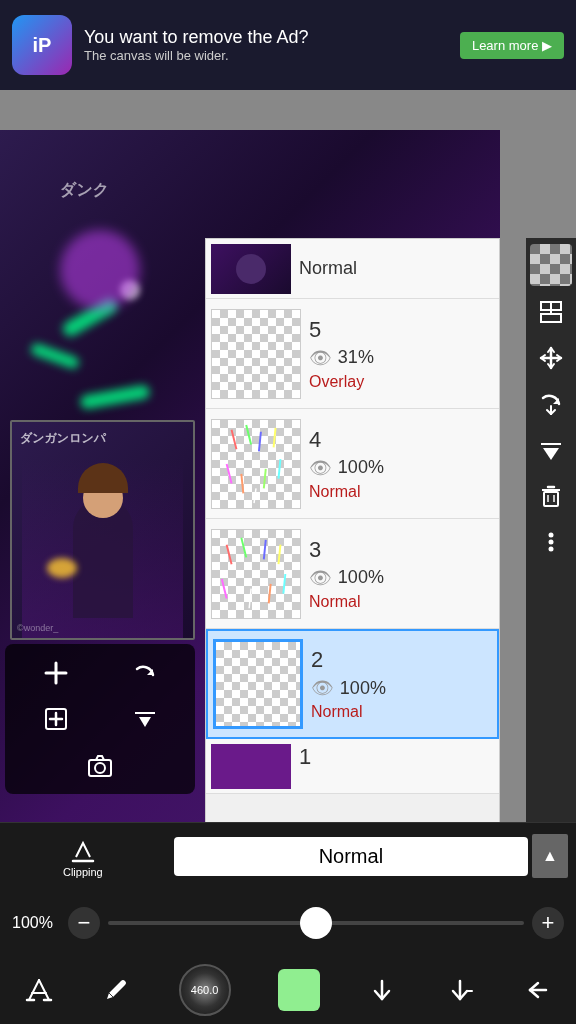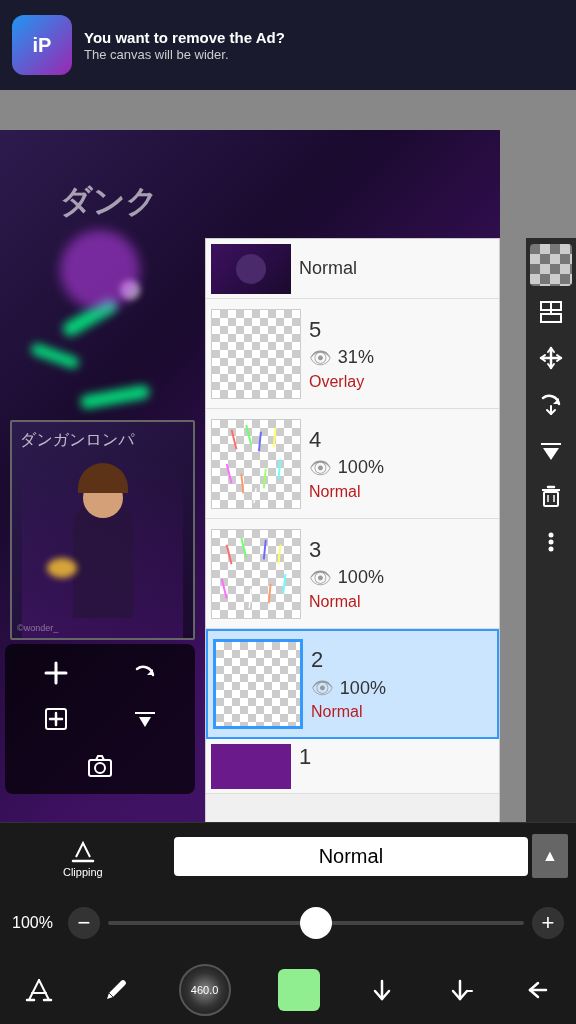--- a/index.html
+++ b/index.html
@@ -38,22 +38,22 @@
     #ad-logo span {
       color: white;
       font-size: 20px;
       font-weight: bold;
     }
     #ad-text {
       flex: 1;
     }
     #ad-title {
       color: white;
-      font-size: 15px;
-      font-weight: bold;
+      font-size: 18px;
+      font-weight: normal;
       line-height: 1.2;
     }
     #ad-subtitle {
       color: #ccc;
       font-size: 13px;
     }
     #ad-learn-more {
       background: #4CAF50;
       color: white;
       border: none;
@@ -305,41 +305,42 @@
 <body>
 
 <div id="ad-banner">
   <div id="ad-logo">
     <span>iP</span>
   </div>
   <div id="ad-text">
     <div id="ad-title">You want to remove the Ad?</div>
     <div id="ad-subtitle">The canvas will be wider.</div>
   </div>
+  <button id="ad-learn-more">Learn more ▶</button>
 </div>
 
 <div id="main-area">
 
   <div id="canvas-bg">
 
     <div class="glow-green" style="width:60px;height:15px;top:180px;left:60px;transform:rotate(-30deg);border-radius:8px;"></div>
     <div class="glow-green" style="width:50px;height:12px;top:220px;left:30px;transform:rotate(20deg);border-radius:8px;"></div>
     <div class="glow-green" style="width:70px;height:14px;top:260px;left:80px;transform:rotate(-10deg);border-radius:8px;"></div>
     <div class="glow-white" style="width:20px;height:20px;top:150px;left:120px;"></div>
     <div class="glow-white" style="width:15px;height:15px;top:300px;left:50px;"></div>
     <div class="glow-purple" style="width:80px;height:80px;top:100px;left:60px;"></div>
-    <div style="position:absolute;top:50px;left:60px;color:rgba(255,255,255,0.6);font-size:32px;font-weight:bold;">ダンク</div>
+    <div style="position:absolute;top:50px;left:60px;color:rgba(255,255,255,0.6);font-size:16px;font-weight:bold;">ダンク</div>
   </div>
 
   <div id="left-thumb" style="position:absolute;top:330px;left:10px;width:185px;height:220px;
               background:linear-gradient(135deg,#2d1b4e,#1a0a2e);border:2px solid #666;overflow:hidden;">
 
     <div style="position:absolute;bottom:0;left:10px;right:10px;height:180px;
                 background:linear-gradient(180deg,transparent,rgba(80,20,120,0.5));"></div>
-    <div style="position:absolute;top:8px;left:8px;color:rgba(255,255,255,0.7);font-size:16px;font-weight:normal;">ダンガンロンパ</div>
+    <div style="position:absolute;top:8px;left:8px;color:rgba(255,255,255,0.7);font-size:12px;font-weight:bold;">ダンガンロンパ</div>
 
     <div style="position:absolute;bottom:20px;left:50%;transform:translateX(-50%);
                 width:60px;height:120px;background:rgba(40,20,60,0.8);border-radius:30px 30px 0 0;"></div>
 
     <div style="position:absolute;bottom:120px;left:50%;transform:translateX(-50%);
                 width:40px;height:40px;background:#d4a077;border-radius:50%;"></div>
 
     <div style="position:absolute;bottom:145px;left:50%;transform:translateX(-50%);
                 width:50px;height:30px;background:#5c3317;border-radius:25px 25px 0 0;"></div>
 

